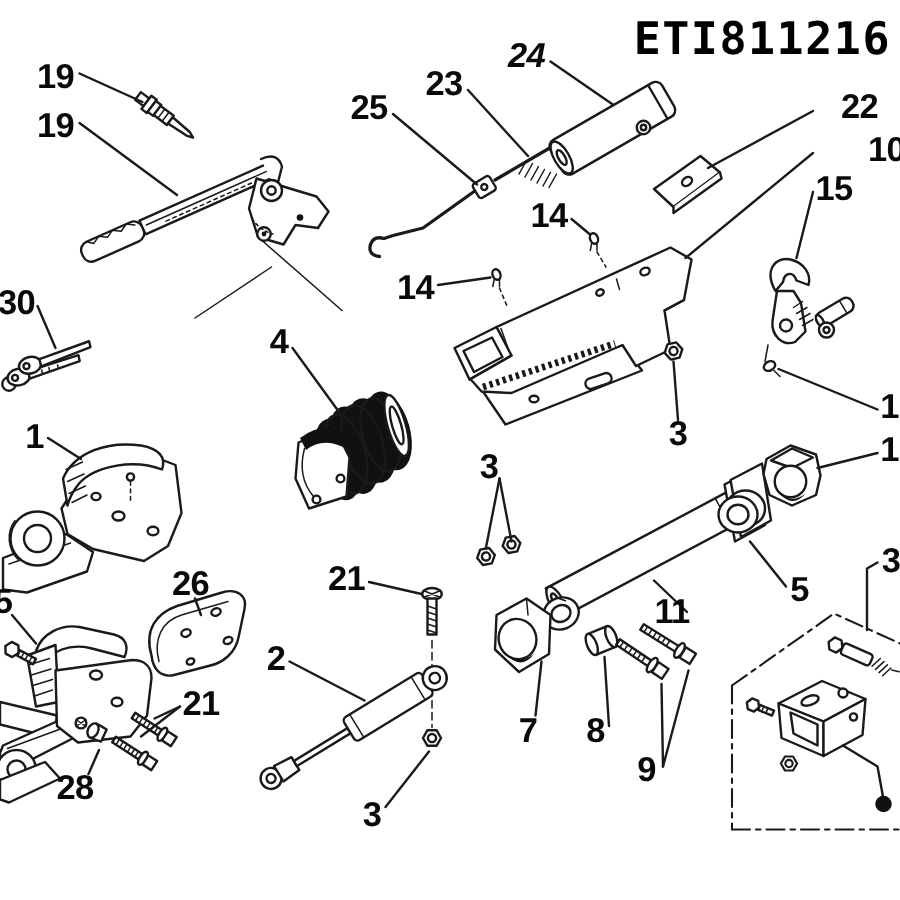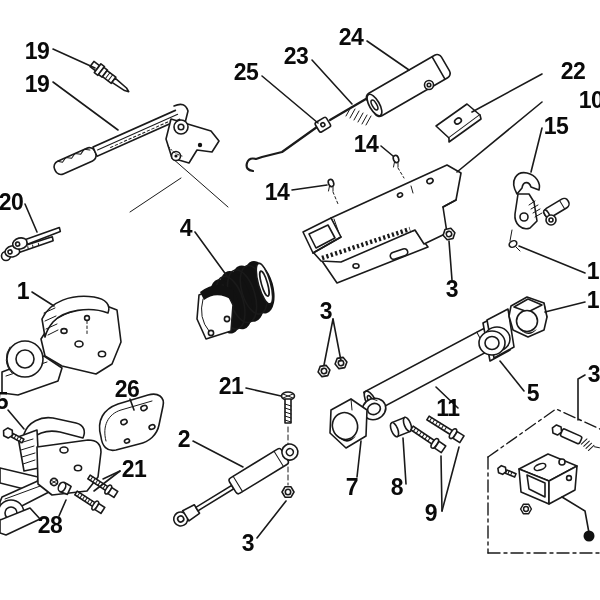--- a/index.html
+++ b/index.html
@@ -385,25 +385,26 @@
         <polyline points="442,511 441,456"></polyline>
         <polyline points="442,511 459,447"></polyline>
         <polyline points="257,538 286,501"></polyline>
         <polyline points="120,471 103,479"></polyline>
         <polyline points="120,471 94,491"></polyline>
         <polyline points="59,516 66,500"></polyline>
         <polyline points="8,410 24,429"></polyline>
       </g>
 </svg>
 
+<div class="title">ETI811216</div>
 <div id="callout-layer">
       <div class="callout" style="left: 37px; top: 51px;">19</div>
       <div class="callout" style="left: 37px; top: 84px;">19</div>
-      <div class="callout" style="left: 11px; top: 202px;">20</div>
-      <div class="callout" style="left: 351px; top: 37px;">24</div>
+      <div class="callout" style="left: 11px; top: 202px;">30</div>
+      <div class="callout" style="left: 351px; top: 37px; font-style: italic;">24</div>
       <div class="callout" style="left: 296px; top: 56px;">23</div>
       <div class="callout" style="left: 246px; top: 72px;">25</div>
       <div class="callout" style="left: 556px; top: 71px; margin-left: 17px;">22</div>
       <div class="callout" style="left: 563px; top: 100px; margin-left: 28px;">10</div>
       <div class="callout" style="left: 556px; top: 126px;">15</div>
       <div class="callout" style="left: 366px; top: 144px;">14</div>
       <div class="callout" style="left: 277px; top: 192px;">14</div>
       <div class="callout" style="left: 186px; top: 228px;">4</div>
       <div class="callout" style="left: 23px; top: 291px;">1</div>
       <div class="callout" style="left: 326px; top: 311px;">3</div>

